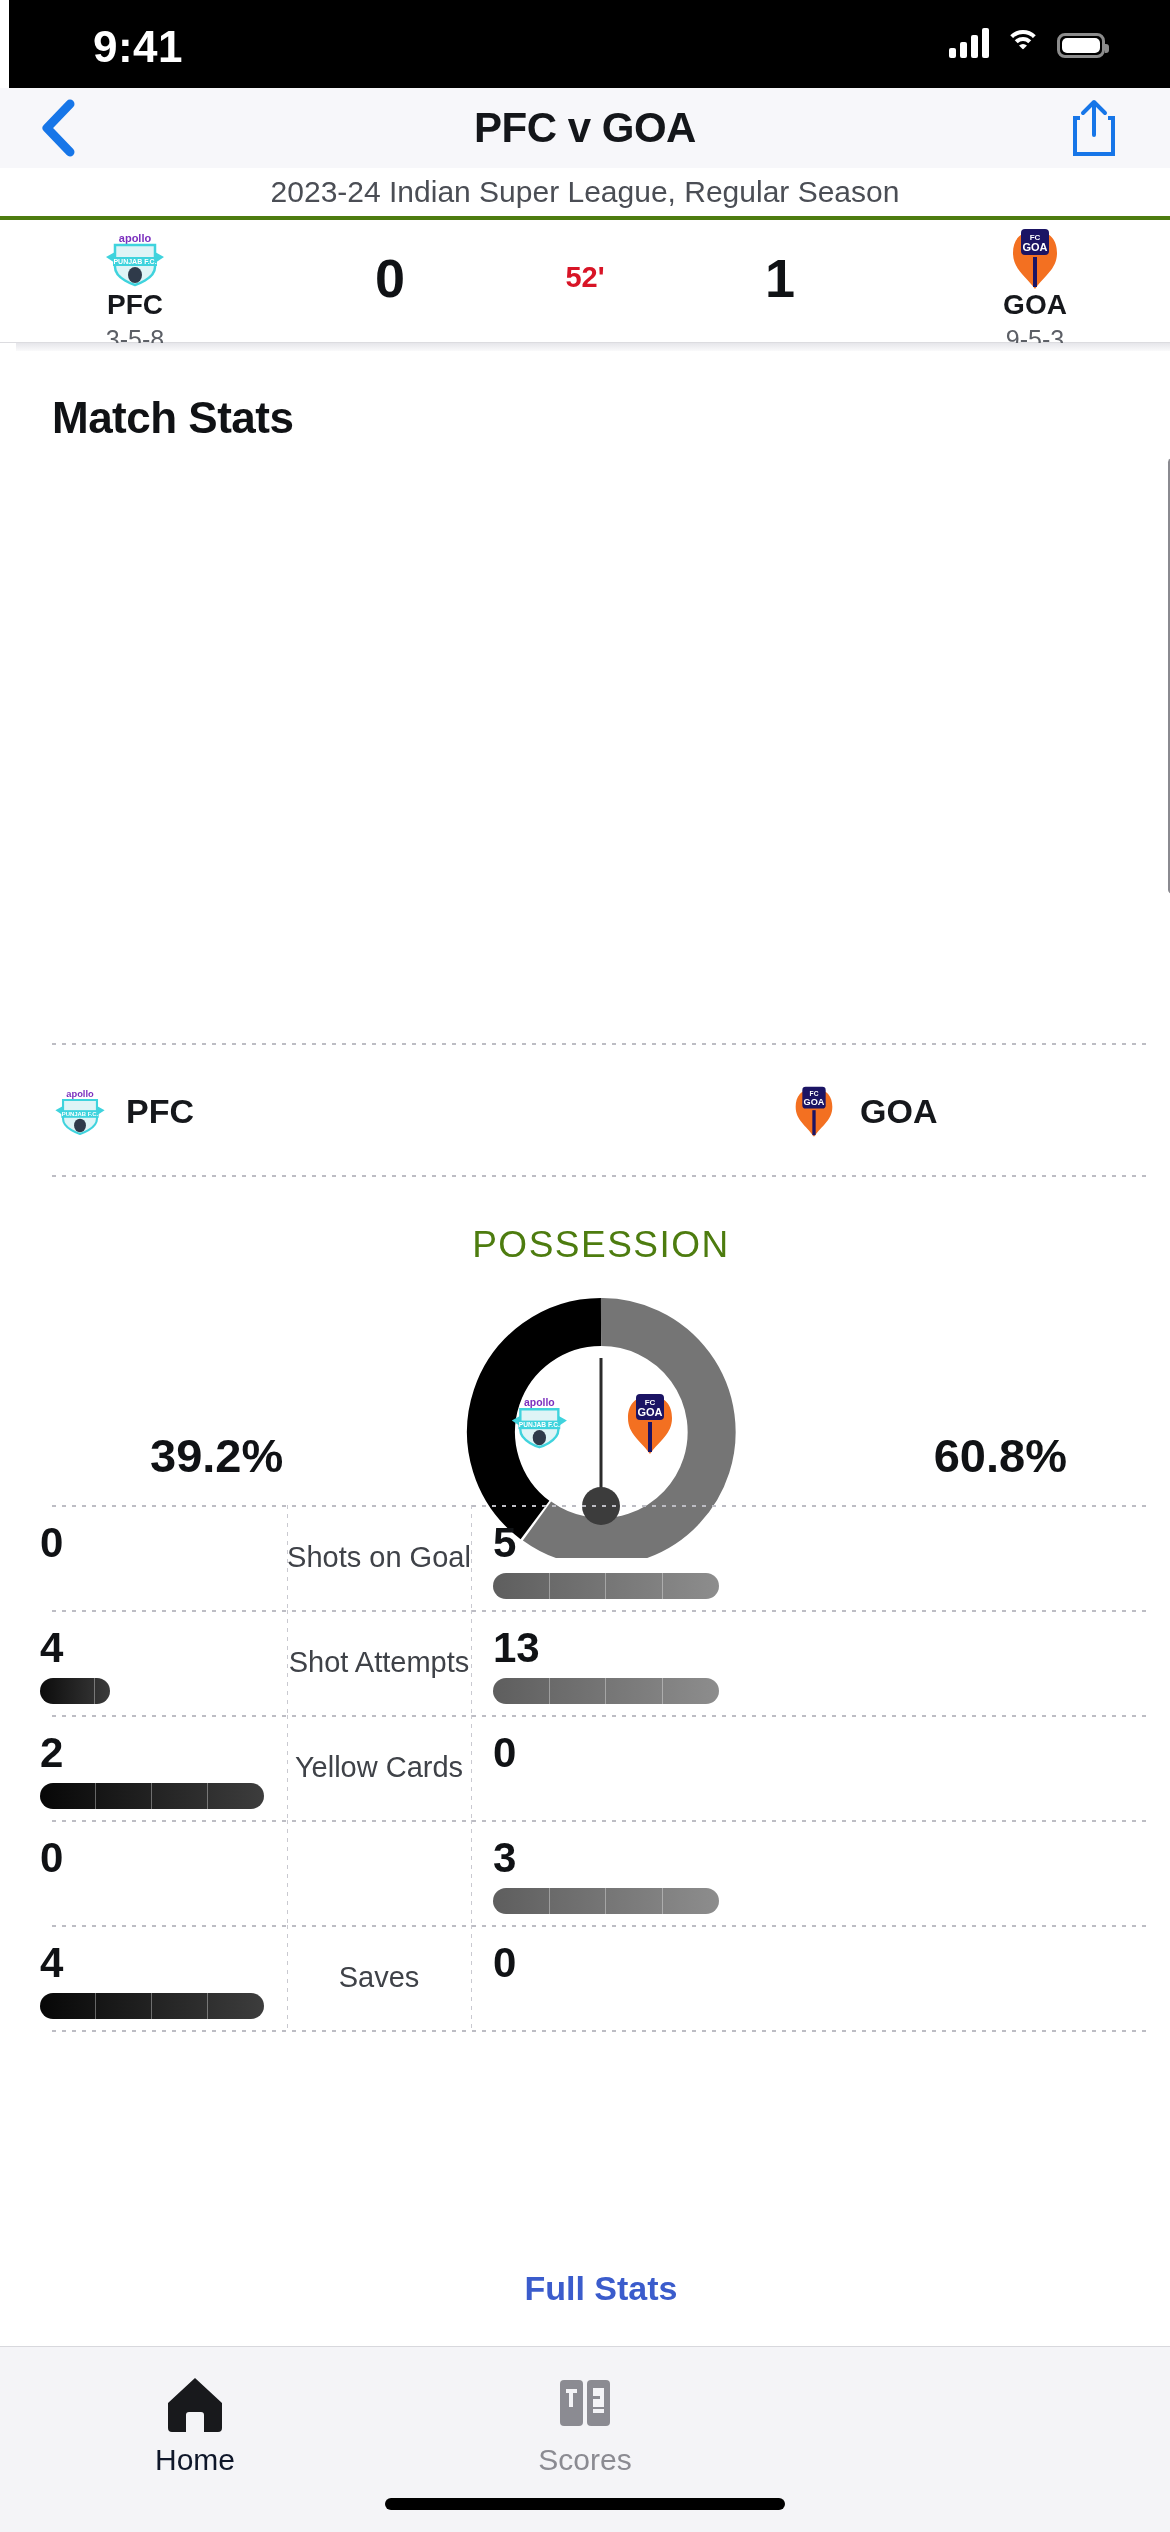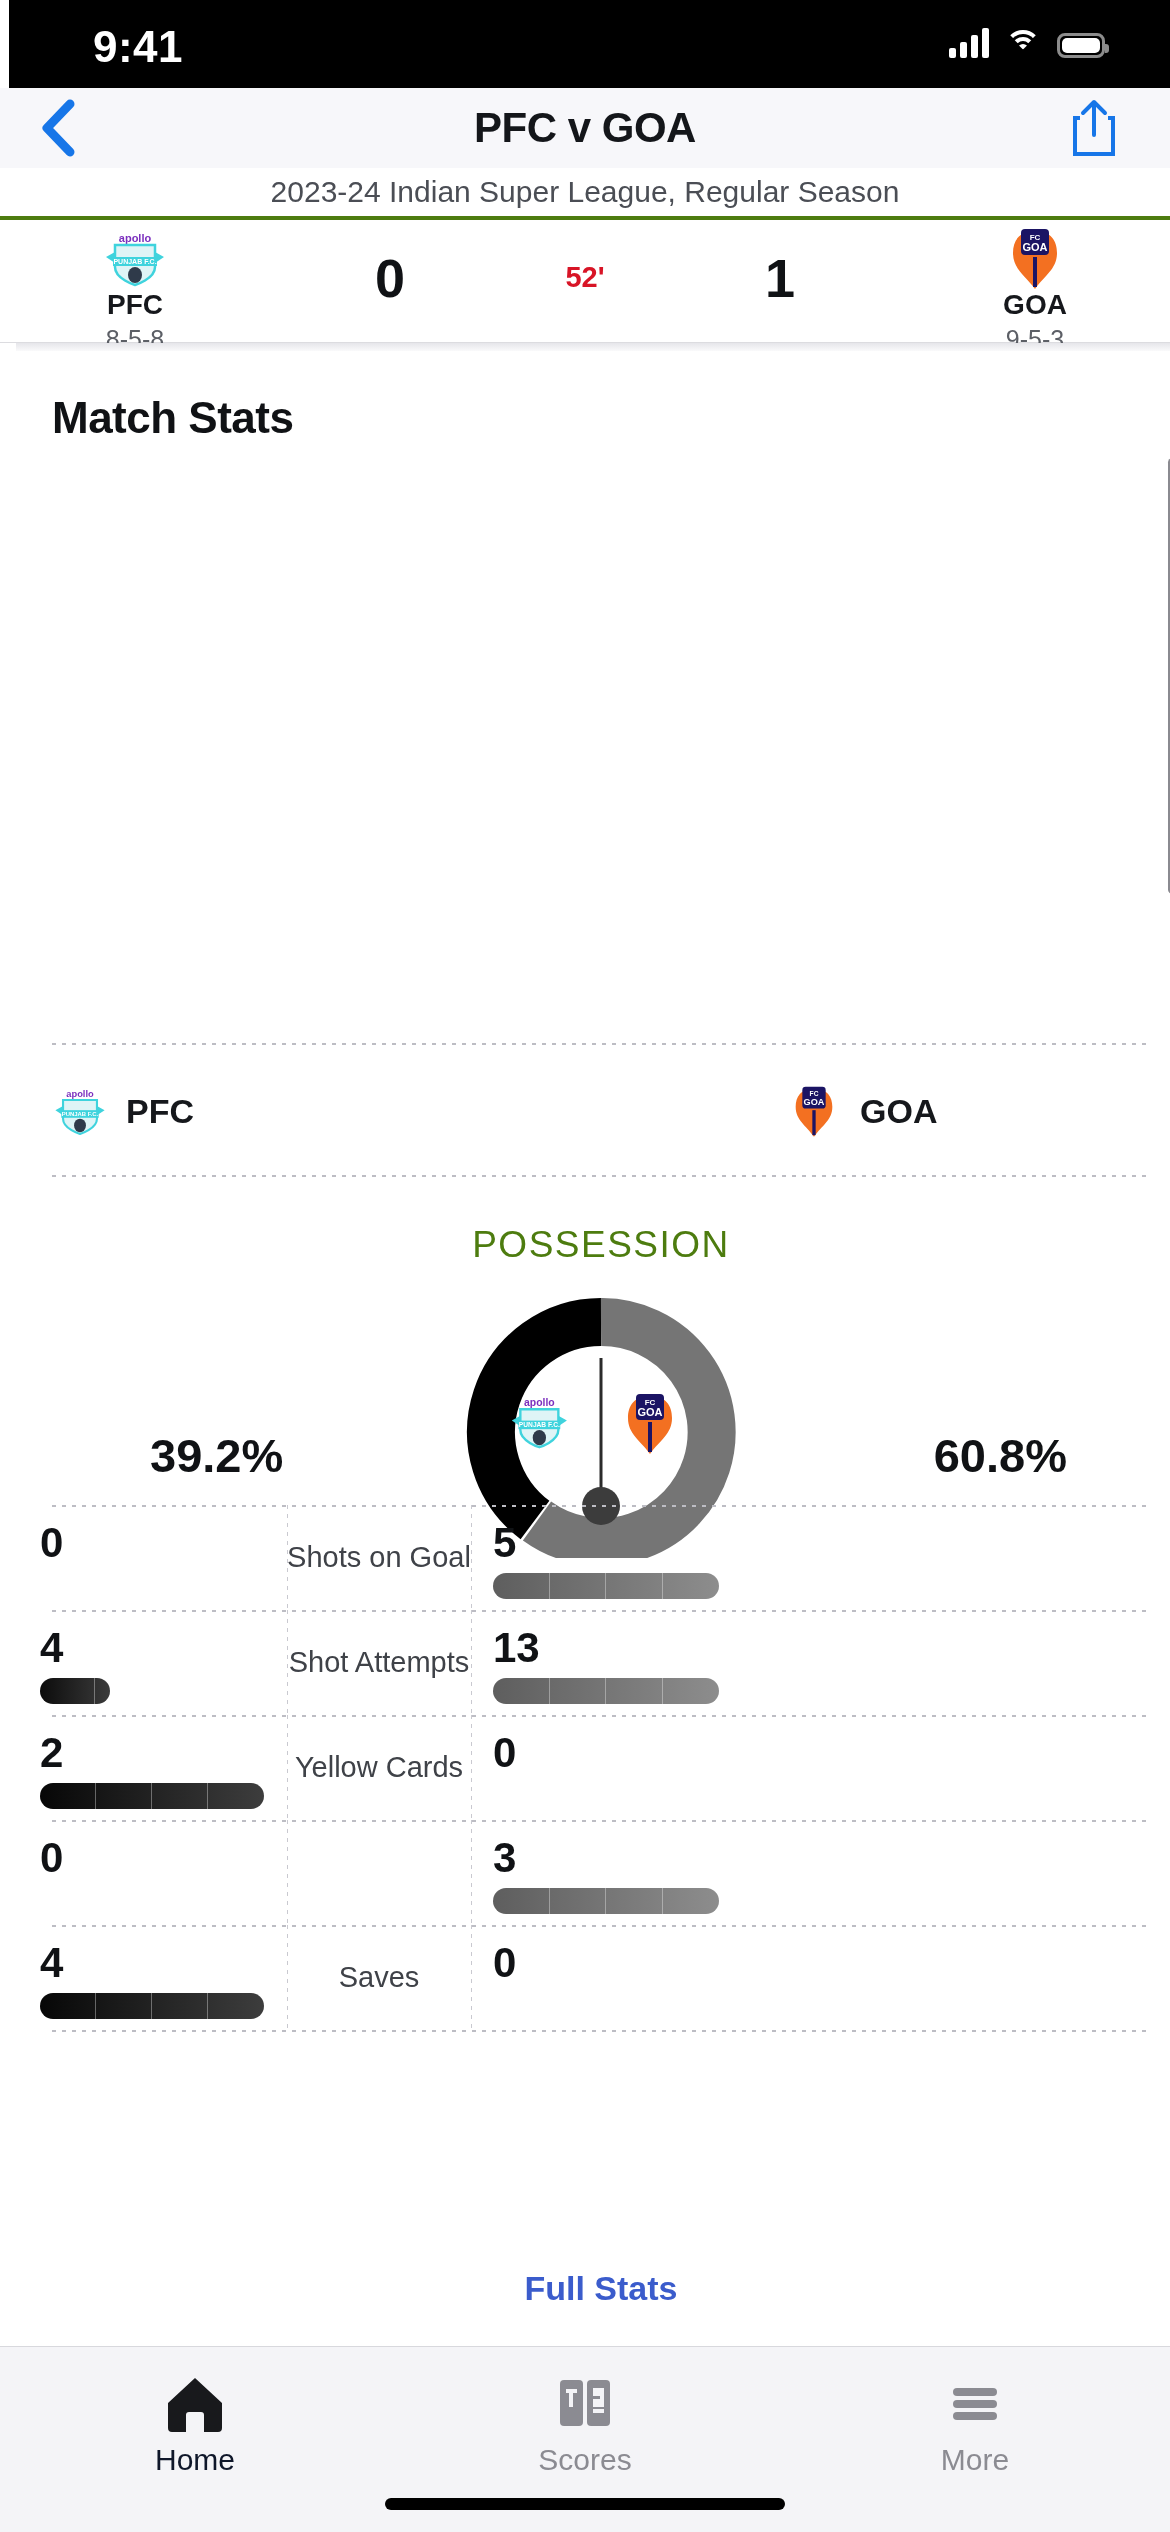--- a/index.html
+++ b/index.html
@@ -199,21 +199,21 @@
         <svg width="66" height="58" viewBox="0 0 66 58">
           <text x="33" y="13" font-size="11" font-weight="700" fill="#7b2fbe" text-anchor="middle" font-family="Liberation Sans">apollo</text>
           <path d="M13 16 h40 v22 c0 12 -20 18 -20 18 c0 0 -20 -6 -20 -18 z" fill="#dff4f6" stroke="#3fd3dd" stroke-width="2.5"></path>
           <path d="M4 28 l9 -5 v11 z M62 28 l-9 -5 v11 z" fill="#3fd3dd"></path>
           <rect x="11" y="28" width="44" height="9" fill="#3fd3dd"></rect>
           <text x="33" y="35" font-size="7" font-weight="700" fill="#fff" text-anchor="middle" font-family="Liberation Sans">PUNJAB F.C.</text>
           <ellipse cx="33" cy="46" rx="7" ry="8" fill="#2f3a4a"></ellipse>
         </svg>
       </div>
       <div class="sb-abbr">PFC</div>
-      <div class="sb-rec">8-5-8</div>
+      <div class="sb-rec">3-5-8</div>
     </div>
 
     <div class="sb-score left">0</div>
     <div class="sb-clock">52'</div>
     <div class="sb-score right">1</div>
 
     <div class="sb-team right">
       <div class="sb-logo">
         <svg width="60" height="62" viewBox="0 0 60 62">
           <path d="M30 4 c16 0 22 10 22 22 c0 16 -12 22 -22 36 c-10 -14 -22 -20 -22 -36 c0 -12 6 -22 22 -22 z" fill="#f37021"></path>
@@ -406,27 +406,17 @@
         <svg width="62" height="58" viewBox="0 0 62 58">
           <rect x="6" y="5" width="23" height="46" rx="4" fill="#8b8b92"></rect>
           <rect x="33" y="5" width="23" height="46" rx="4" fill="#8b8b92"></rect>
           <path d="M12 14 h11 v4 h-4 v14 h-4 V18 h-3 z" fill="#f4f4f7"></path>
           <path d="M39 13 h11 v19 h-11 v-8 h7 v-3 h-7 z M39 34 h11 v4 h-11 z" fill="#f4f4f7"></path>
         </svg>
       </div>
       <div class="tab-lbl muted">Scores</div>
     </div>
 
-    <div class="tab">
-      <div class="tab-ico">
-        <svg width="62" height="58" viewBox="0 0 62 58">
-          <rect x="9" y="13" width="44" height="8" rx="4" fill="#8b8b92"></rect>
-          <rect x="9" y="25" width="44" height="8" rx="4" fill="#8b8b92"></rect>
-          <rect x="9" y="37" width="44" height="8" rx="4" fill="#8b8b92"></rect>
-        </svg>
-      </div>
-      <div class="tab-lbl muted">More</div>
-    </div>
 
     <div class="homebar"></div>
   </div>
 
 </div>
 
 </body></html>

